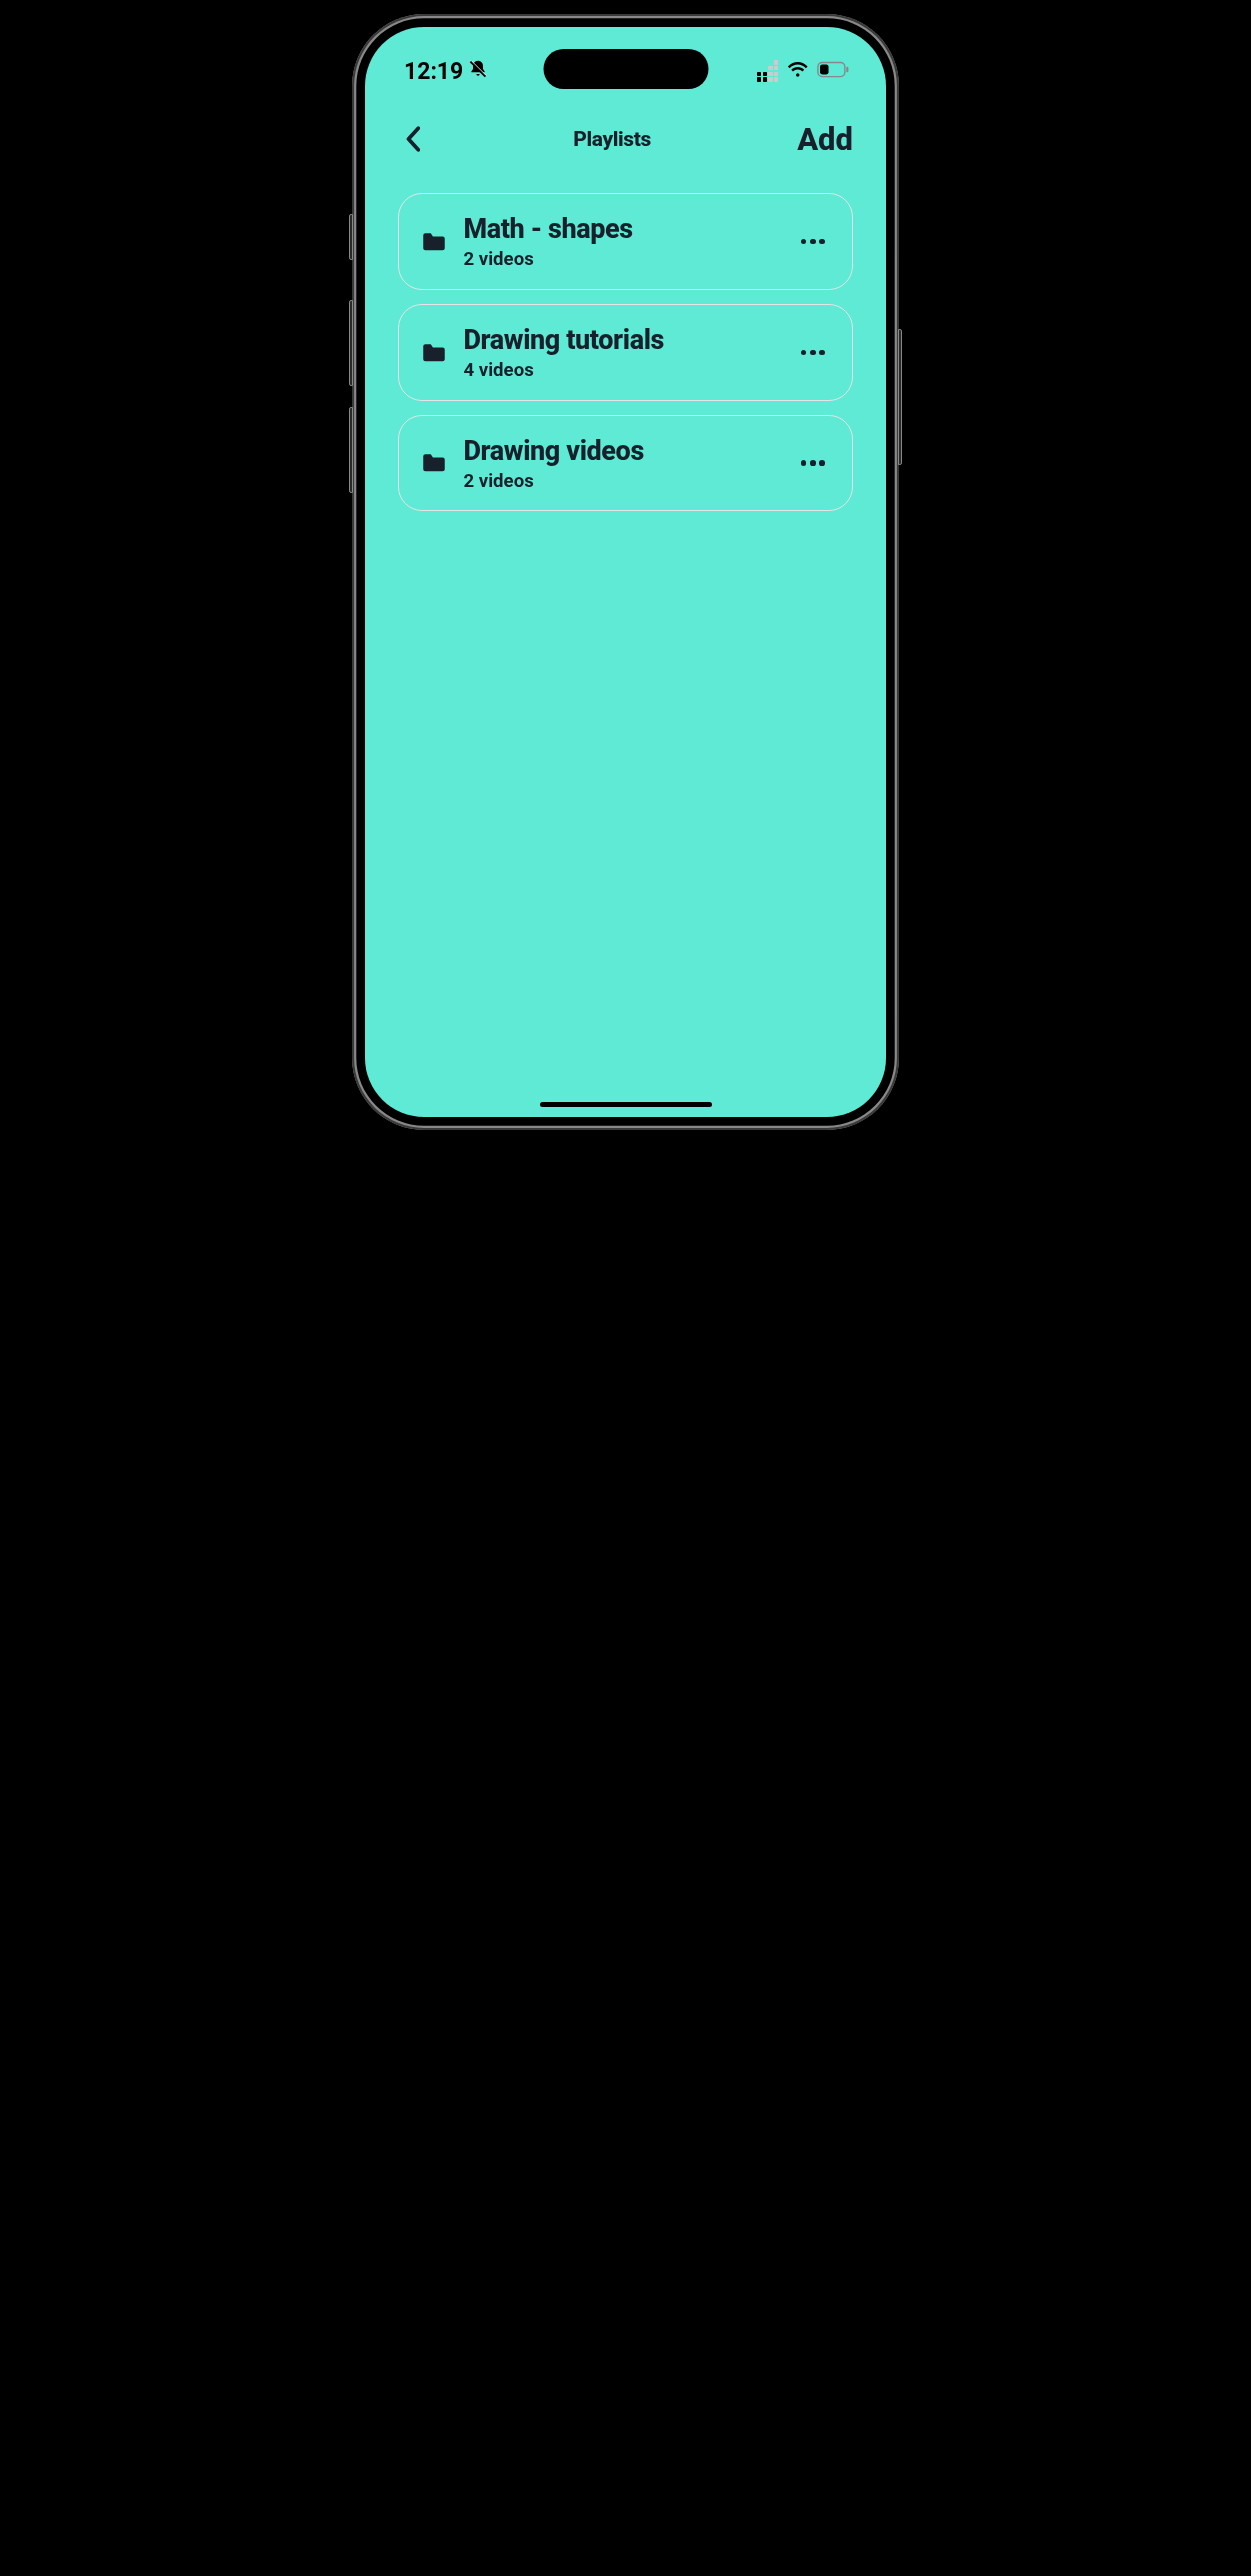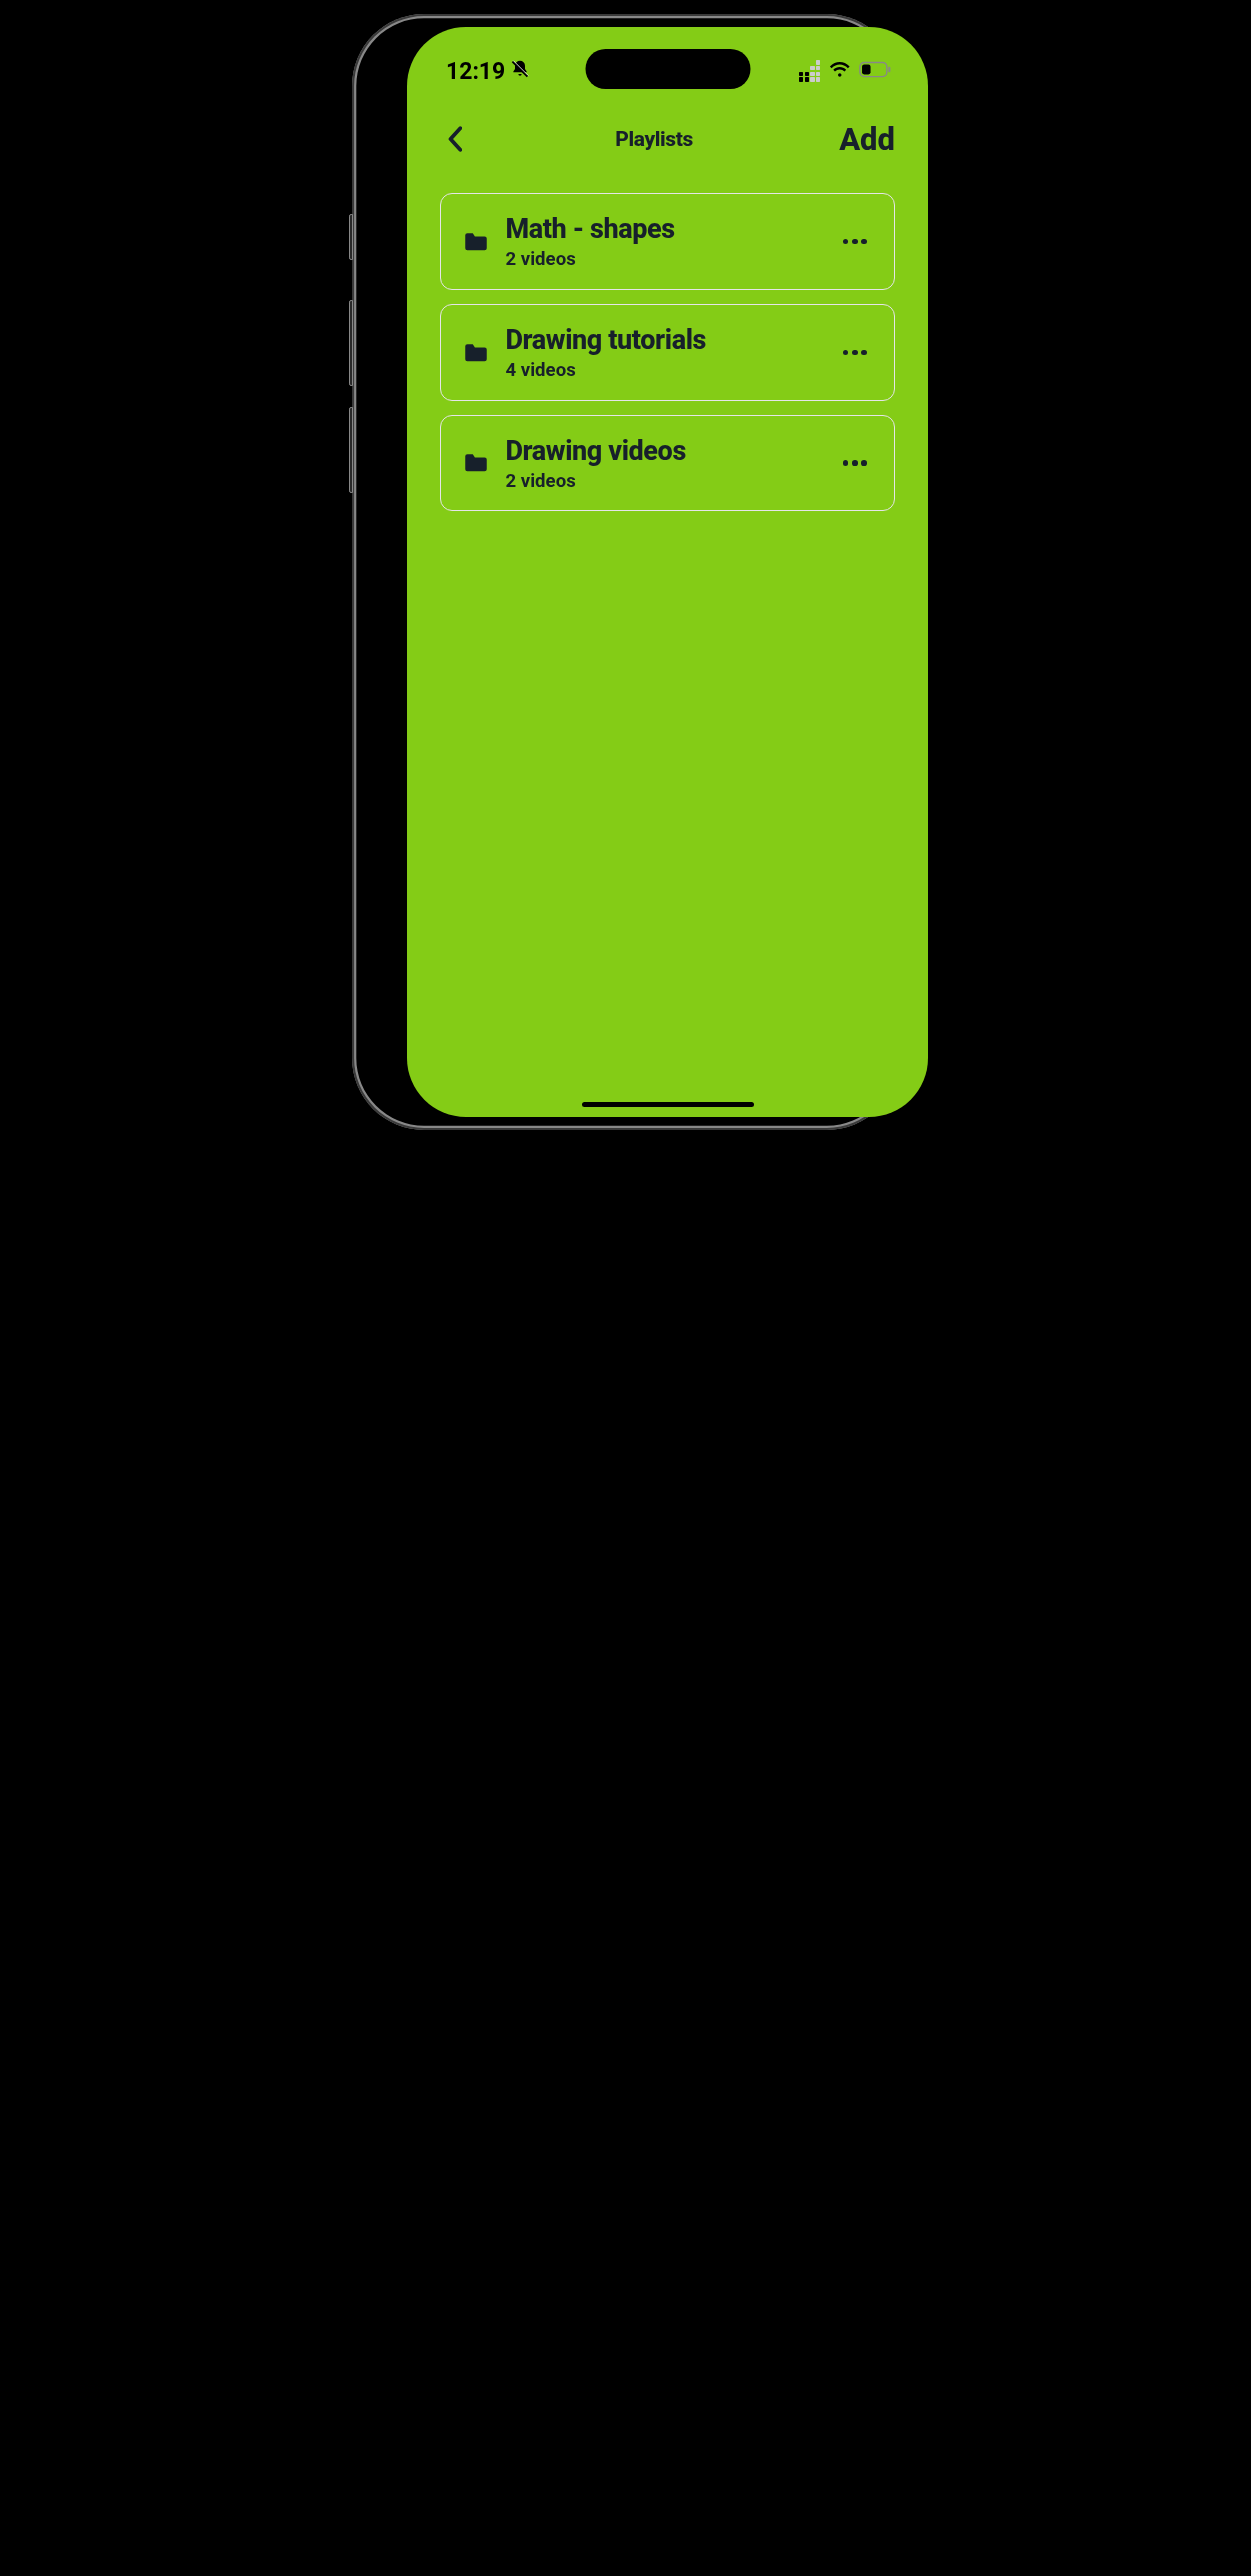--- a/index.html
+++ b/index.html
@@ -21,25 +21,24 @@
       height: 1116px;
       background: #000;
       border-radius: 72px;
       padding: 13px;
       position: relative;
       box-shadow: inset 0 0 0 2.1px #3a3a3a, inset 0 0 0 4.3px #888;
     }
     .phone-screen {
       width: 100%;
       height: 100%;
-      background: #84cc16;
+      background: #5eead4;
       border-radius: 59px;
       overflow: hidden;
       position: relative;
-      margin-left: 42px;
     }
     .dynamic-island {
       position: absolute;
       top: 21.5px;
       left: 50%;
       transform: translateX(-50%);
       width: 165px;
       height: 40px;
       background: #000;
       border-radius: 26px;
@@ -108,21 +107,21 @@
       font-weight: 800;
       color: #17202b;
     }
     .content {
       padding: 14.3px 33px;
     }
     .playlist-card {
       display: flex;
       align-items: center;
       border: 1.1px solid #e5e5e7;
-      border-radius: 12px;
+      border-radius: 24px;
       padding: 18.6px 21.5px;
       margin-bottom: 14.3px;
       gap: 17px;
     }
     .folder-icon {
       width: 26px;
       height: 21.5px;
       flex-shrink: 0;
     }
     .playlist-info {

